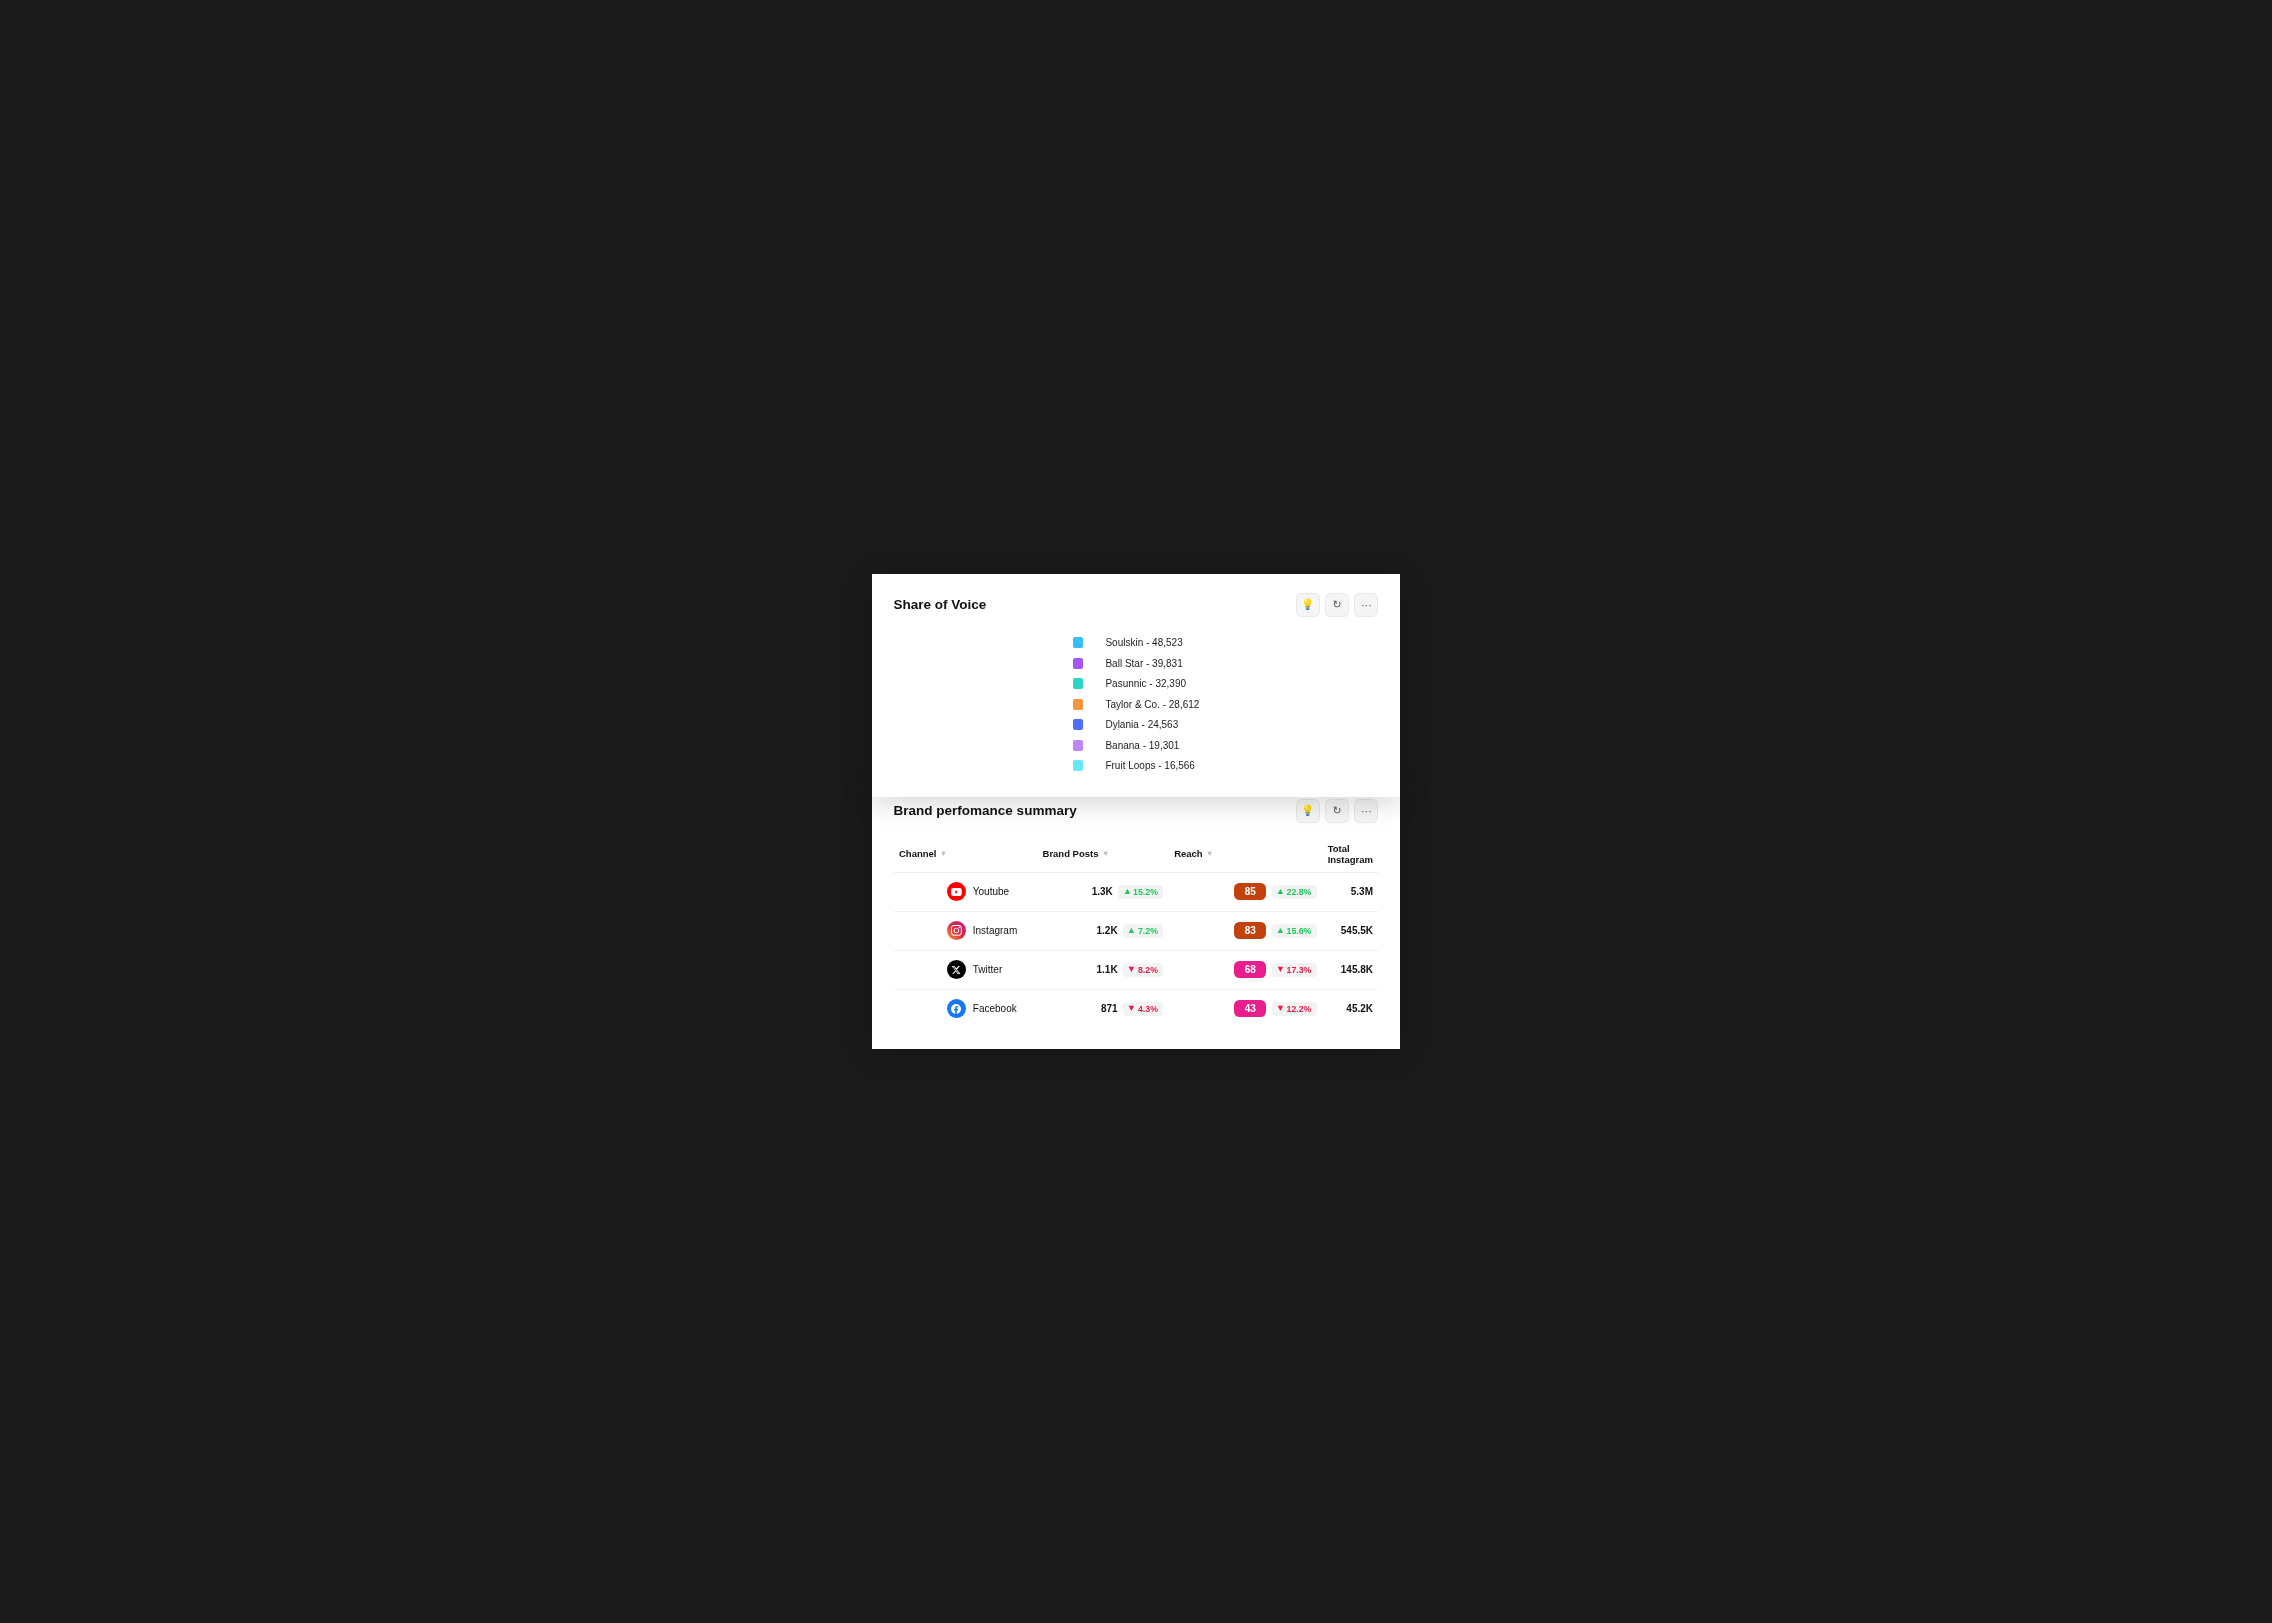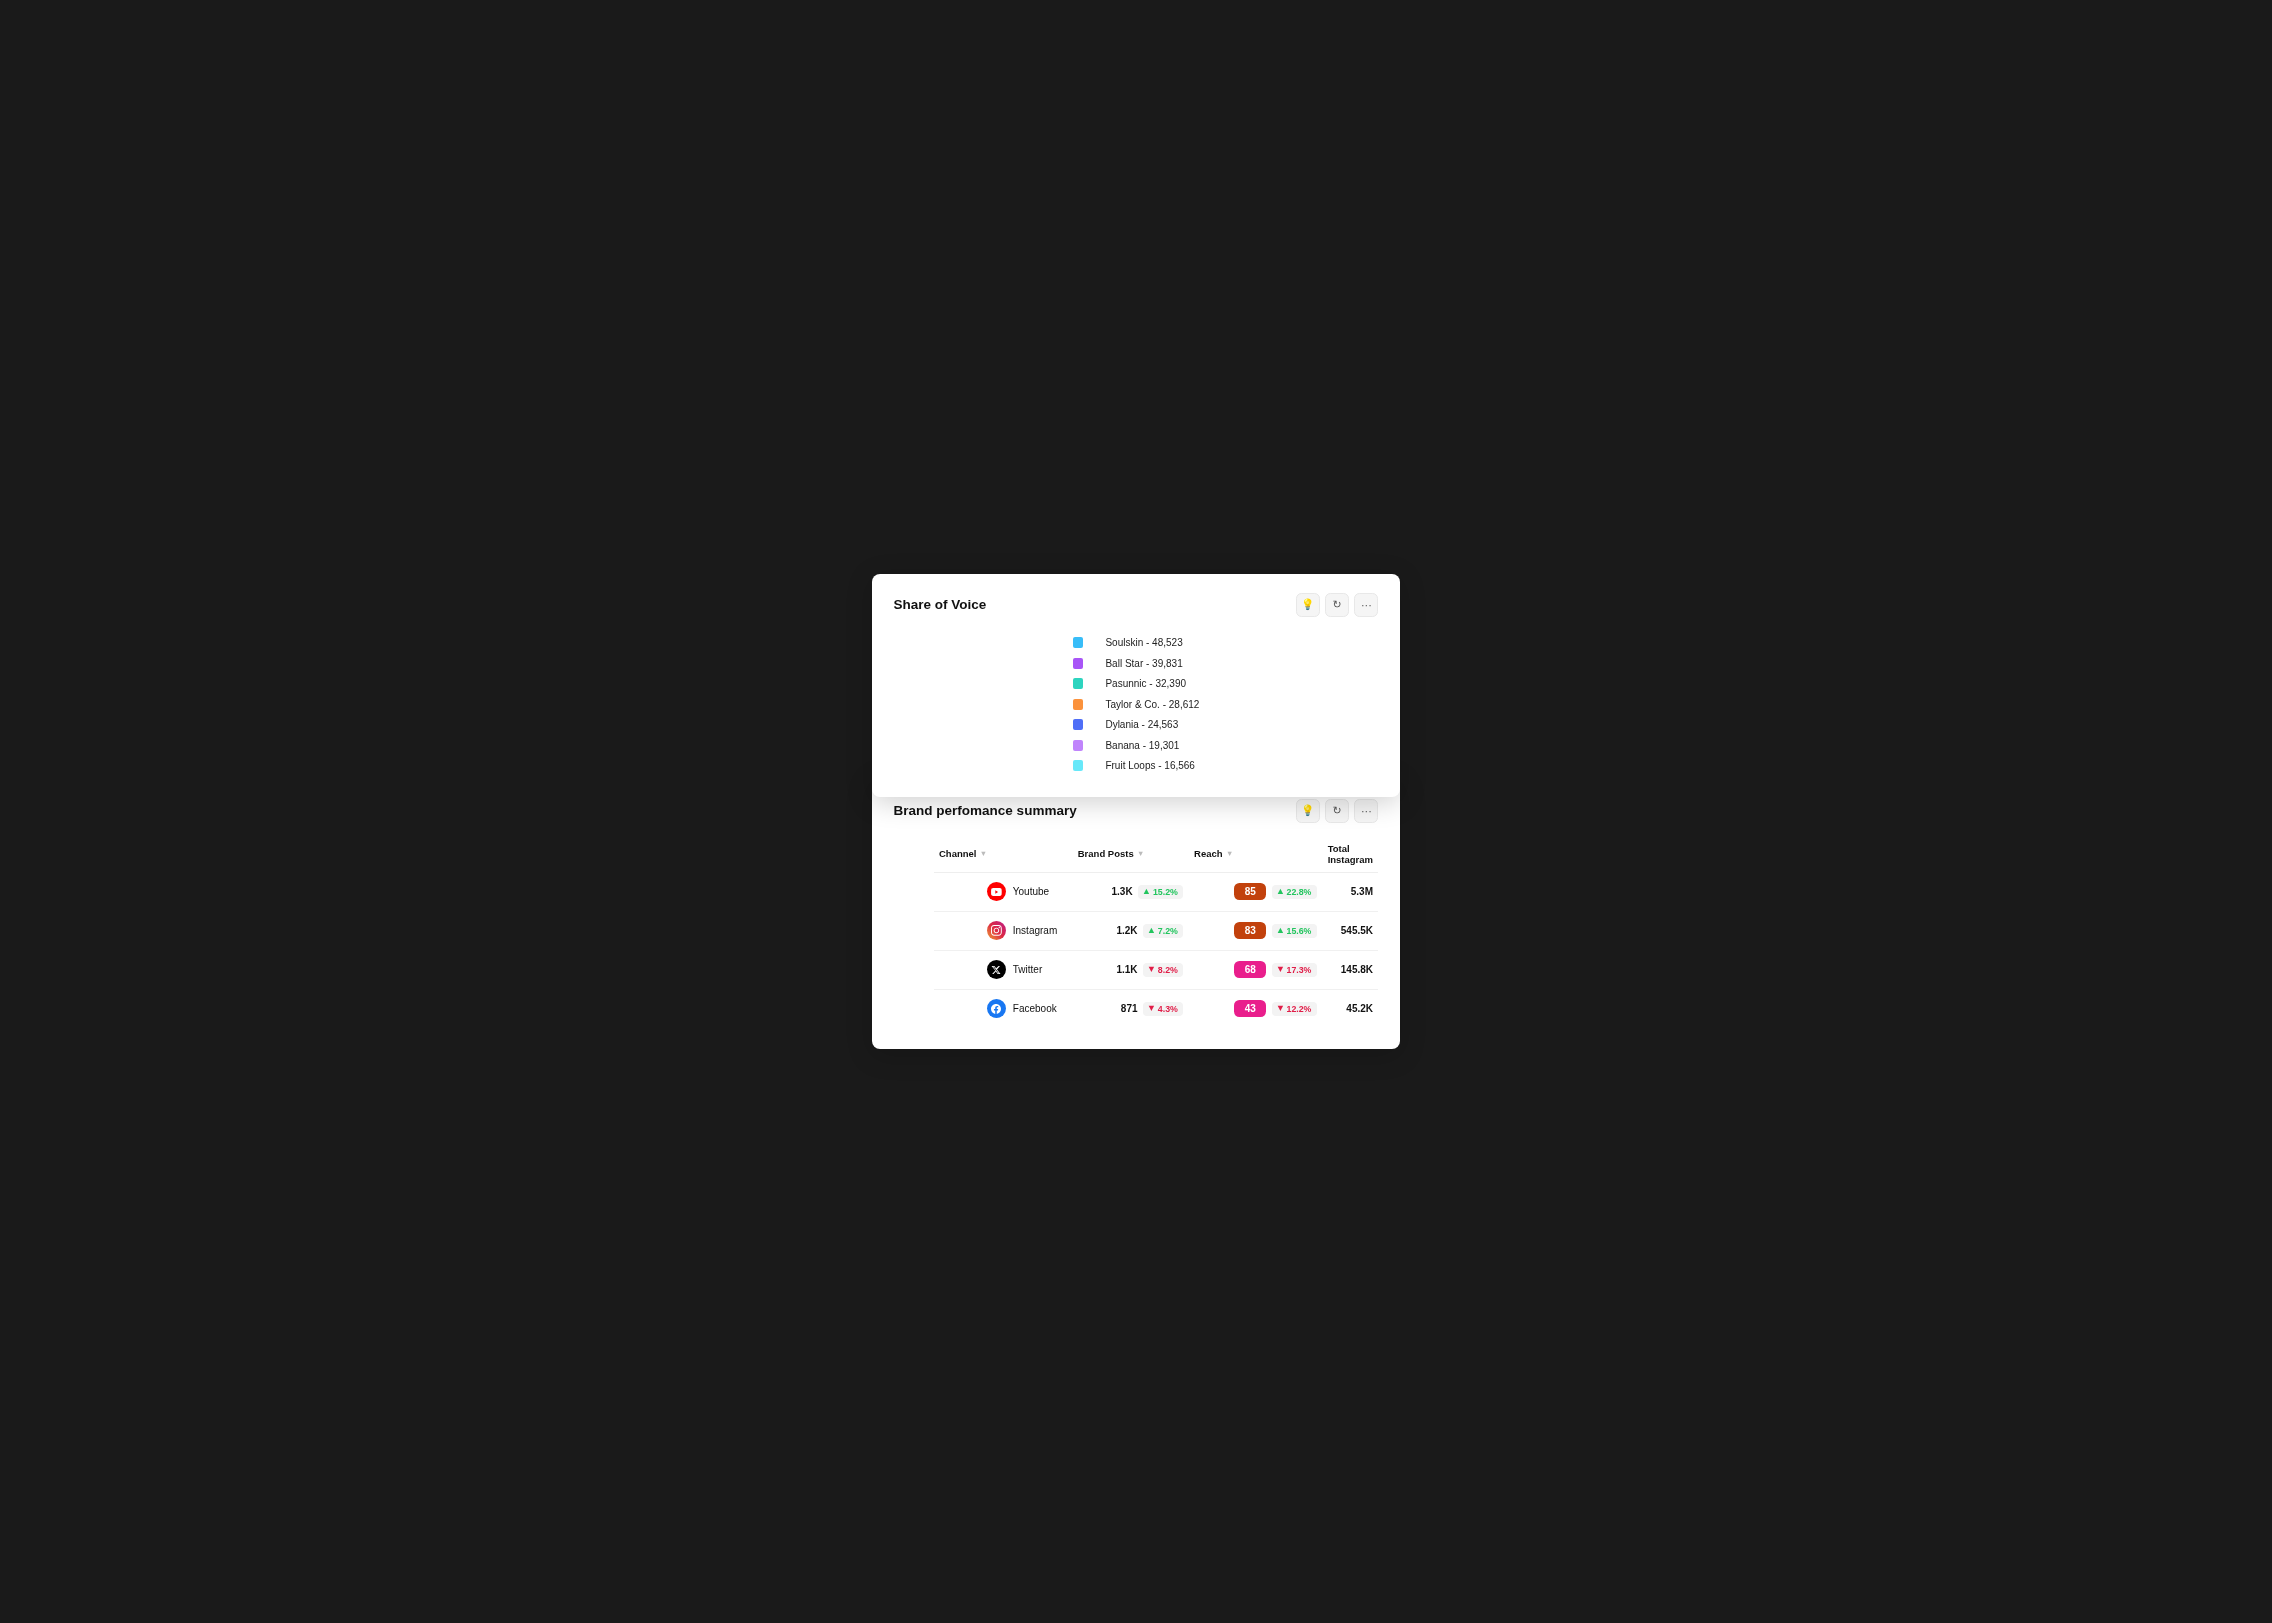--- a/index.html
+++ b/index.html
@@ -10,21 +10,21 @@
       flex-direction: column;
       align-items: center;
       justify-content: center;
       min-height: 100vh;
       padding: 27px 13.5px;
       gap: 0;
     }
 
     .card {
       background: #fff;
-      border-radius: 8px;
+      border-radius: 0;
       box-shadow: 0 5.4px 27px rgba(0,0,0,0.18);
       width: 528px;
       padding: 19px 21.6px;
       position: relative;
     }
 
     .card-1 {
       z-index: 2;
       margin-bottom: -20px;
     }
@@ -136,21 +136,20 @@
     .legend-dot {
       width: 10.8px;
       height: 10.8px;
       border-radius: 2px;
       flex-shrink: 0;
     }
 
     
     .table-section {
       margin-top: 5.4px;
-      margin-left: 40px;
     }
 
     .table {
       width: 100%;
       border-collapse: collapse;
     }
 
     .table th {
       text-align: left;
       font-size: 9.5px;

